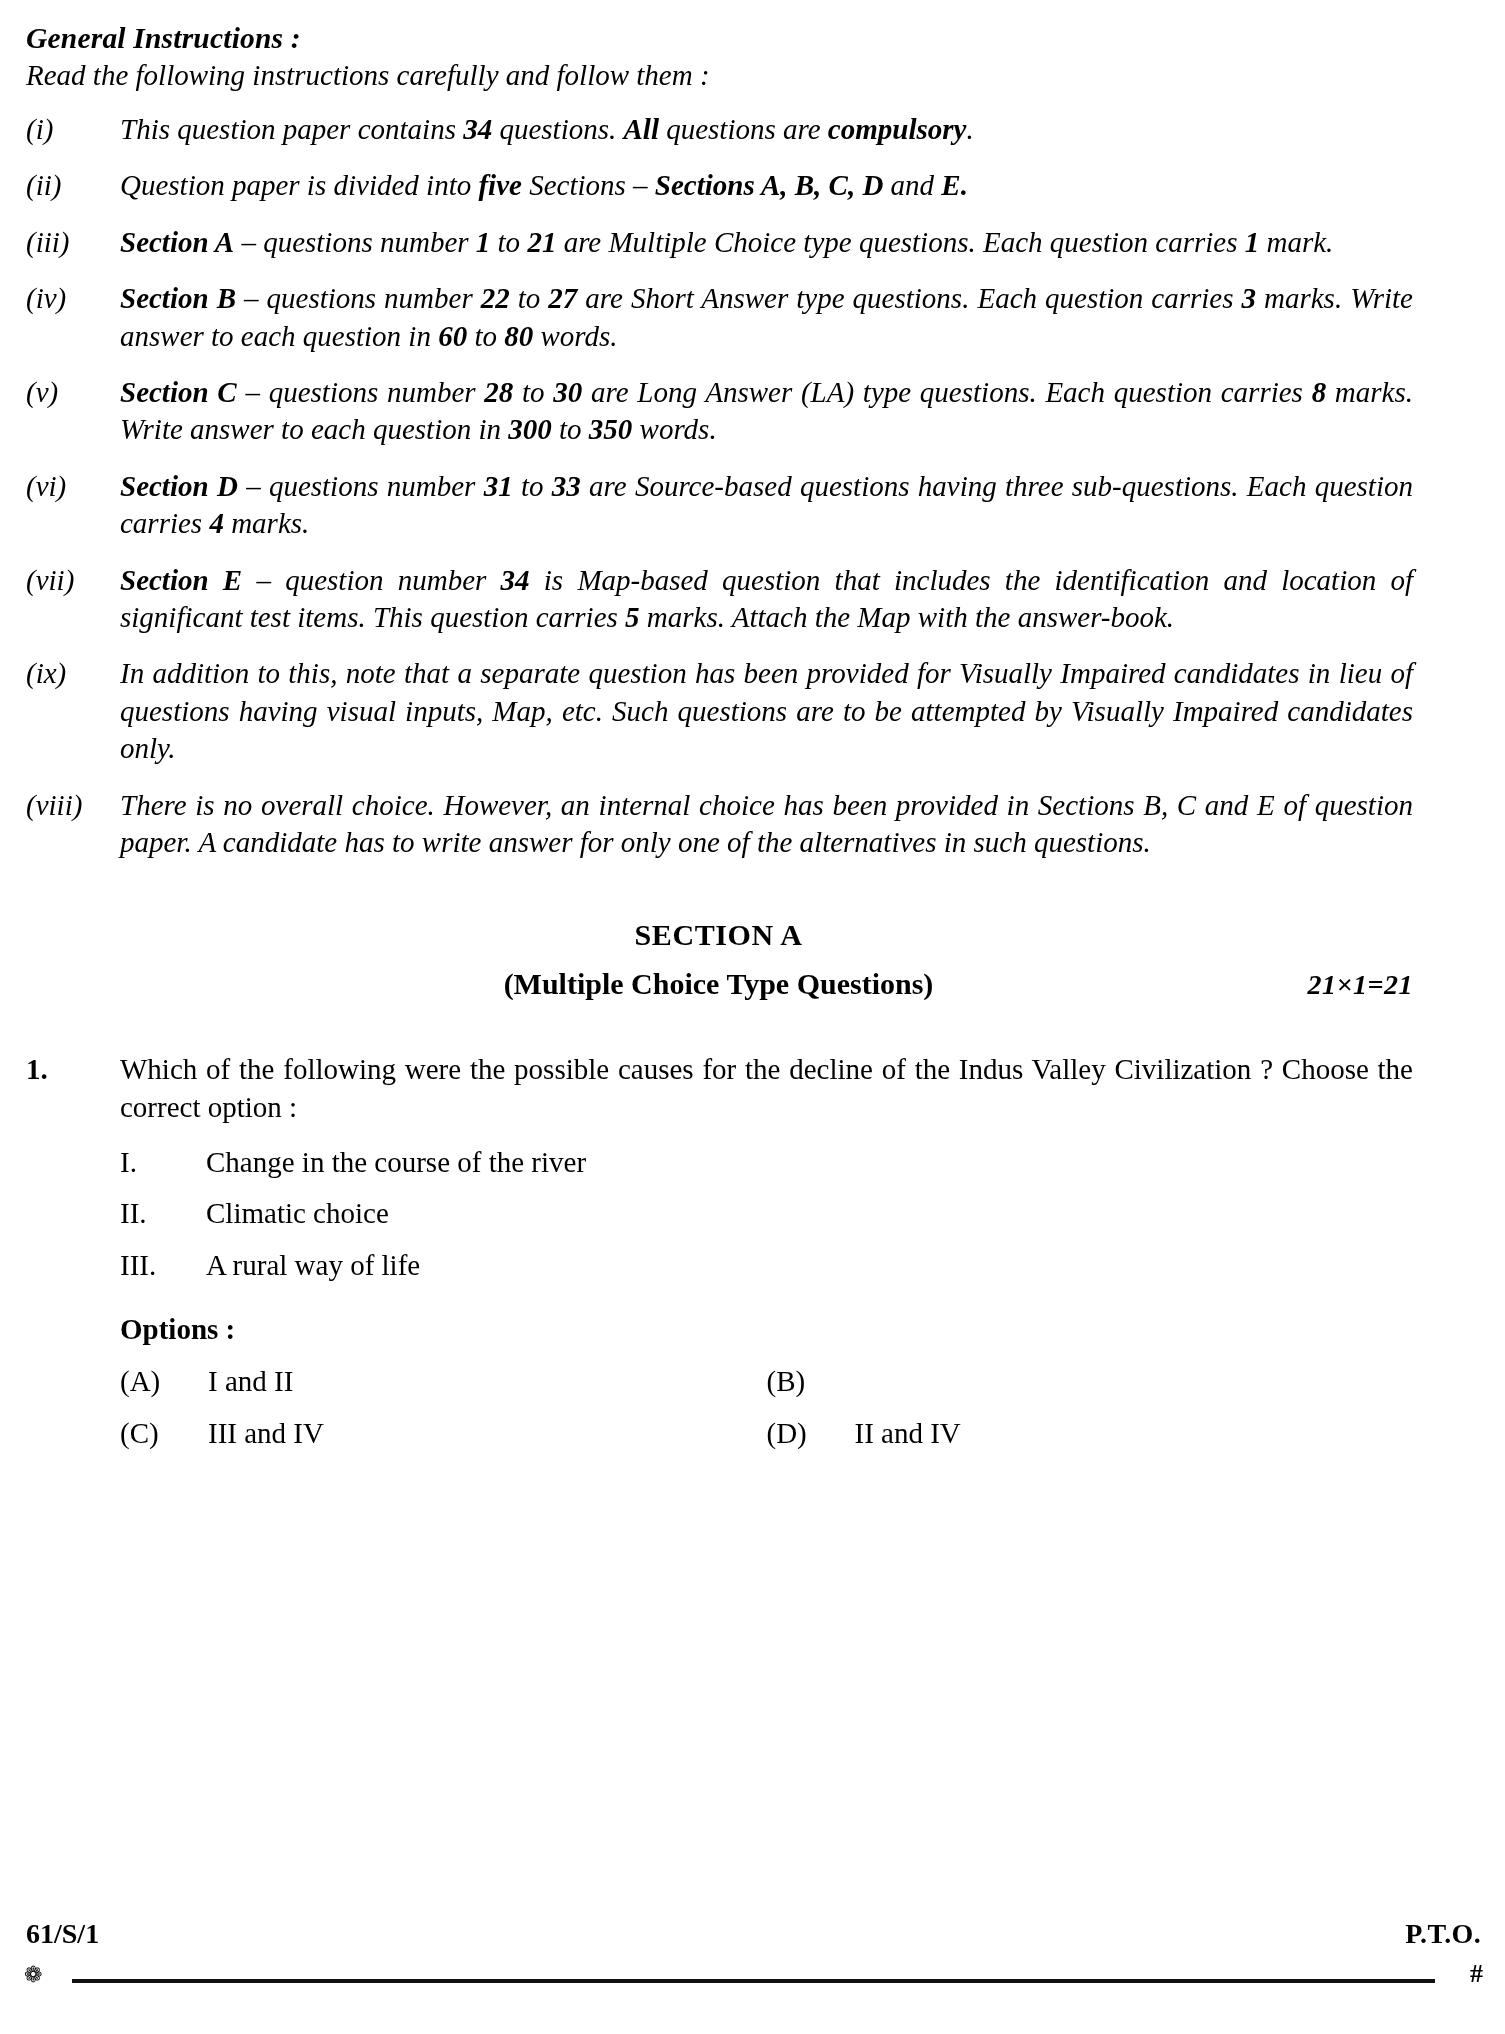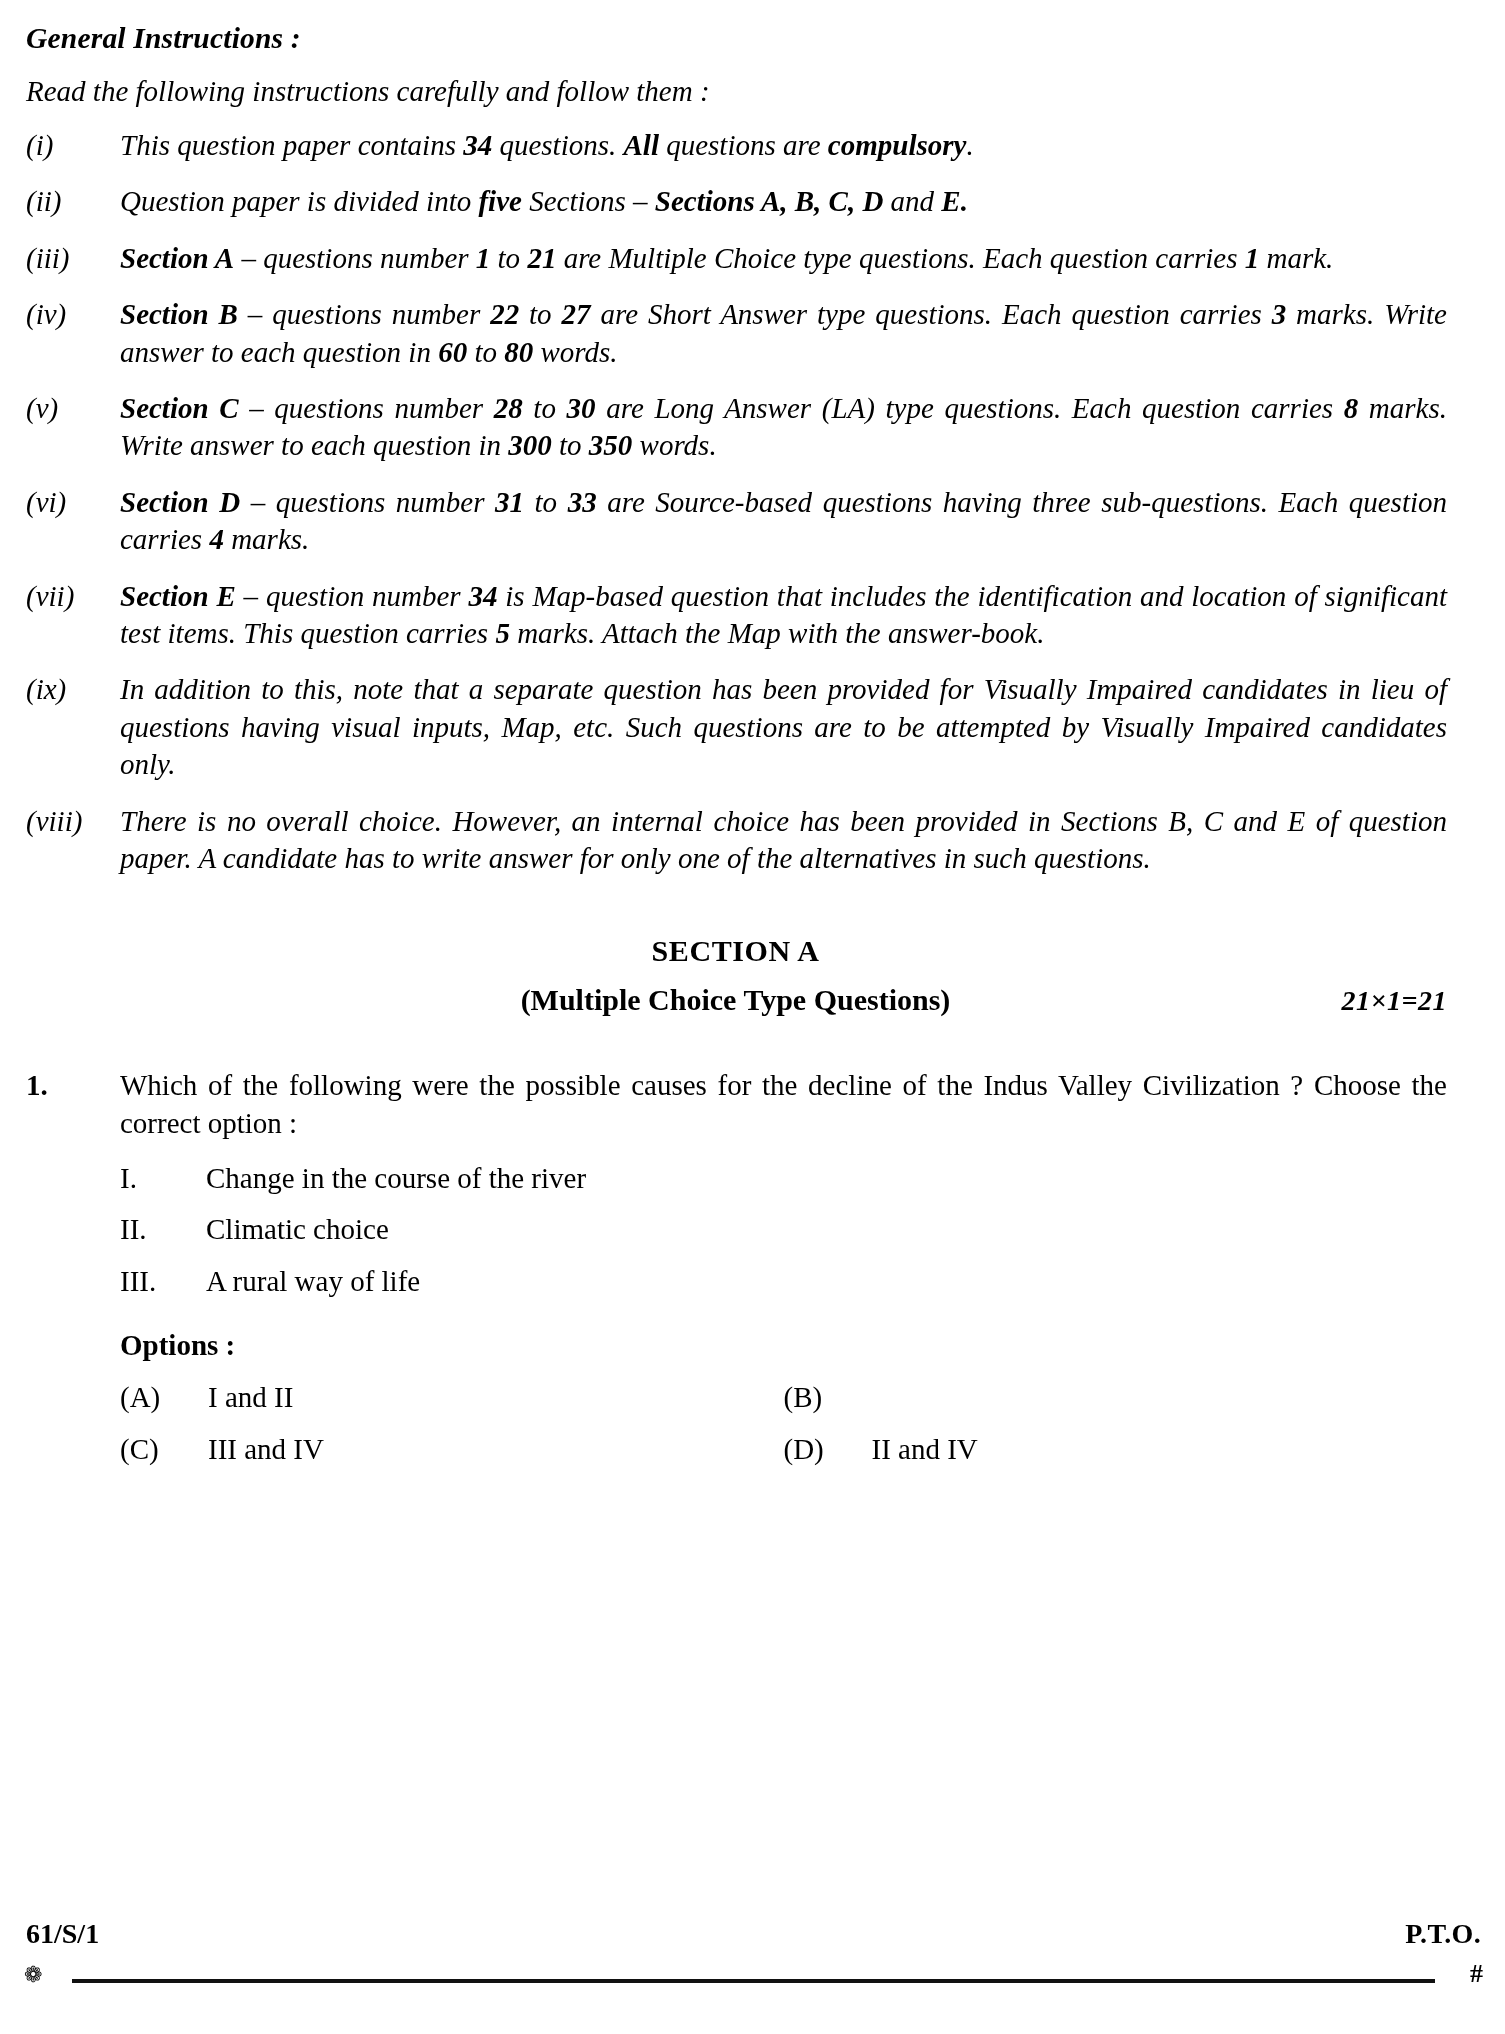--- a/index.html
+++ b/index.html
@@ -15,35 +15,35 @@
     font-family: "Liberation Serif", "DejaVu Serif", serif;
     color: #000000;
     overflow: hidden;
   }
   .page {
     position: absolute;
     left: 0; top: 0;
     width: 1505px;
     height: 2034px;
     box-sizing: border-box;
-    padding: 8px 58px 0 24px;
+    padding: 8px 92px 0 24px;
   }
 
   
   .gi-title {
     font-style: italic;
     font-weight: bold;
     font-size: 29.5px;
     letter-spacing: 0.2px;
     margin: 14px 0 0 2px;
   }
   .gi-lead {
     font-style: italic;
     font-size: 29px;
-    margin: 20px 0 0 2px;
+    margin: 4px 0 0 2px;
   }
   .inst {
     display: flex;
     margin-top: 19px;
     font-style: italic;
     font-size: 29px;
     line-height: 1.29;
   }
   .inst .num {
     flex: 0 0 auto;

